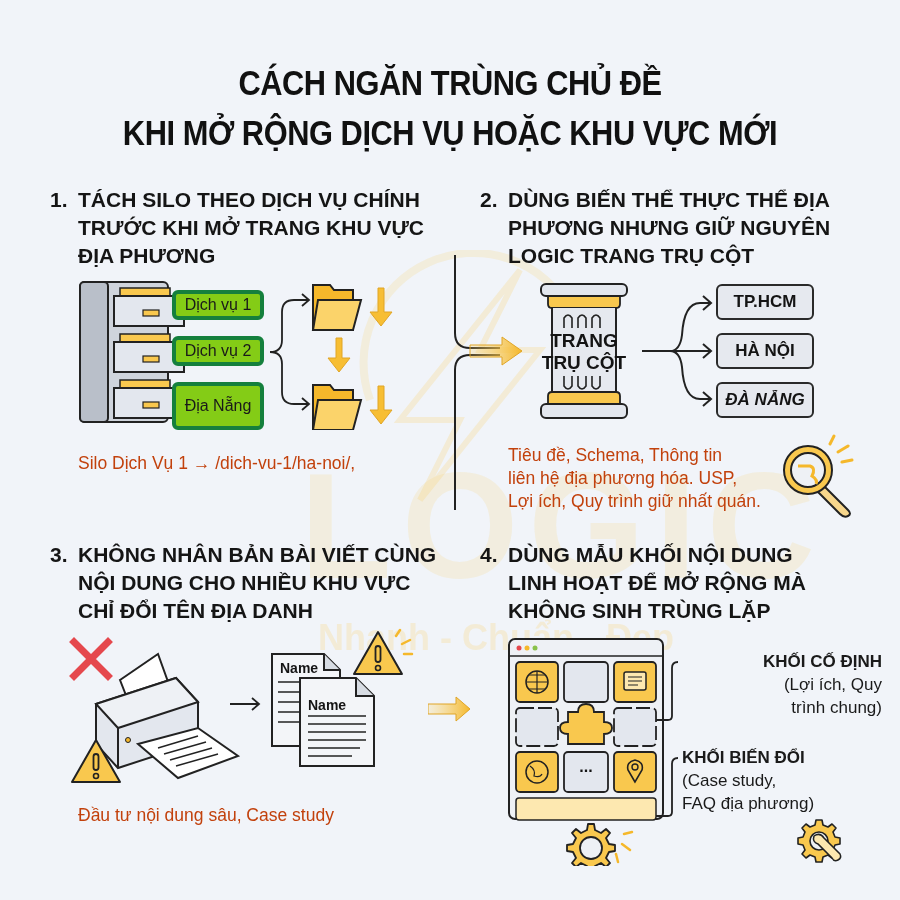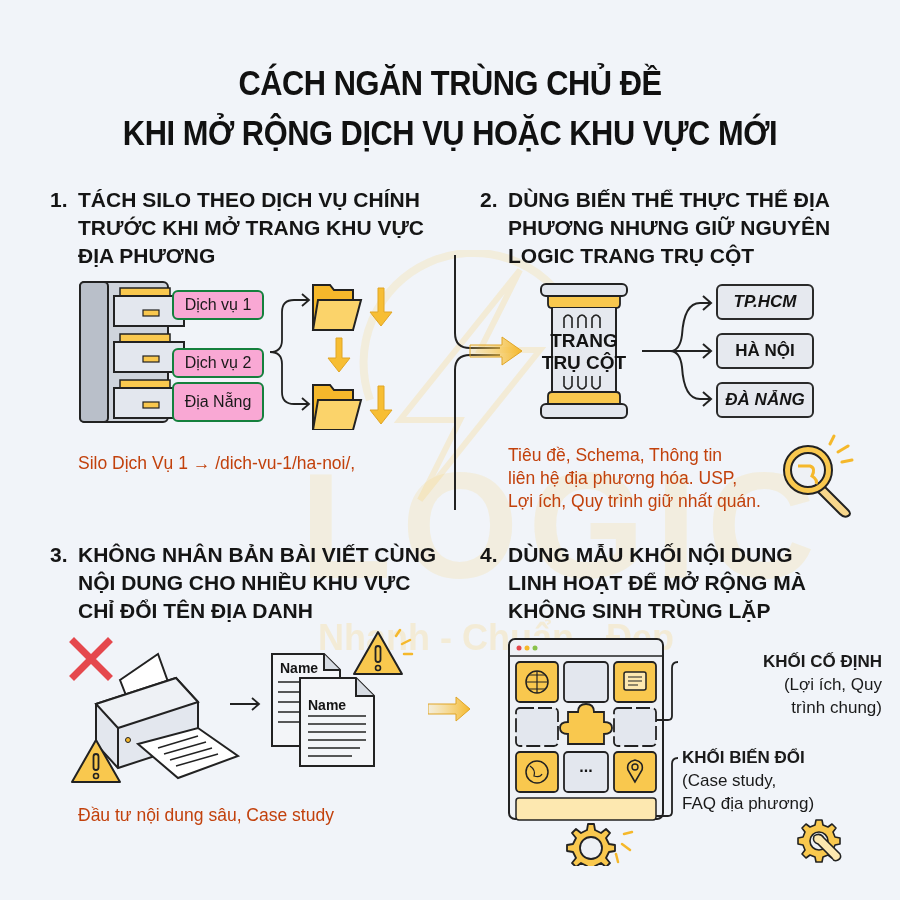--- a/index.html
+++ b/index.html
@@ -17,21 +17,21 @@
     letter-spacing: -0.5px; color: #111;
     transform: scaleX(0.88); transform-origin: center;
   }
   .sec-head {
     position: absolute; font-weight: 700; font-size: 21px; line-height: 28px; color: #151515;
   }
   .sec-head .num { position: absolute; left: 0; top: 0; }
   .sec-head .txt { display: block; padding-left: 28px; }
   .body-text { position: absolute; font-size: 17.5px; line-height: 23px; color: #c2410c; }
   .label-box {
-    position: absolute; background: #f9a8d4; border: 2px solid #15803d; border-radius: 6px;
+    position: absolute; background: #84cc16; border: 4px solid #15803d; border-radius: 6px;
     font-size: 16px; display: flex; align-items: center; justify-content: center; color: #1a1a1a;
   }
   .city-box {
     position: absolute; width: 98px; height: 36px; background: #e6e9ef; border: 2px solid #2a2a2a;
     border-radius: 6px; font-weight: 700; font-size: 17px; display:flex; align-items:center; justify-content:center;
   }
   .watermark { position:absolute; pointer-events:none; color: rgba(250, 205, 90, 0.16); font-weight:700; }
   .side-label { position:absolute; font-size: 17px; line-height: 23px; color:#1a1a1a; }
   .side-label b { font-weight: 700; display:block; }
 </style>
@@ -82,22 +82,22 @@
     <rect x="36" y="16" width="70" height="30" fill="#e3e7ee" stroke="#222" stroke-width="2"></rect>
     <rect x="65" y="30" width="16" height="6" fill="#f9c84e" stroke="#222" stroke-width="1.2"></rect>
   </g>
   <g transform="translate(0,92)">
     <rect x="42" y="8" width="50" height="16" fill="#f9c84e" stroke="#222" stroke-width="1.5"></rect>
     <rect x="36" y="16" width="70" height="30" fill="#e3e7ee" stroke="#222" stroke-width="2"></rect>
     <rect x="65" y="30" width="16" height="6" fill="#f9c84e" stroke="#222" stroke-width="1.2"></rect>
   </g>
 </svg>
 <div class="label-box" style="left:172px; top:290px; width:92px; height:30px;">Dịch vụ 1</div>
-<div class="label-box" style="left:172px; top:336px; width:92px; height:30px;margin-top:12px;">Dịch vụ 2</div>
-<div class="label-box" style="left:172px; top:382px; width:92px; height:40px;">Địa Nẵng</div>
+<div class="label-box" style="left:172px; top:336px; width:92px; height:30px;">Dịch vụ 2</div>
+<div class="label-box" style="left:172px; top:382px; width:92px; height:48px;">Địa Nẵng</div>
 
 <svg class="abs" style="left:268px; top:280px;" width="140" height="150">
   <path d="M2 72 Q14 72 14 60 L14 32 Q14 20 26 20 L40 20" fill="none" stroke="#222" stroke-width="1.8"></path>
   <path d="M34 14 L41 20 L34 26" fill="none" stroke="#222" stroke-width="1.8"></path>
   <path d="M2 72 Q14 72 14 84 L14 112 Q14 124 26 124 L40 124" fill="none" stroke="#222" stroke-width="1.8"></path>
   <path d="M34 118 L41 124 L34 130" fill="none" stroke="#222" stroke-width="1.8"></path>
   <g>
     <path d="M45 5 L62 5 L66 10 L85 10 L85 50 L45 50 Z" fill="#f5b82b" stroke="#222" stroke-width="2"></path>
     <path d="M50 20 L93 20 L85 50 L45 50 Z" fill="#fbd36a" stroke="#222" stroke-width="2"></path>
   </g>
@@ -147,21 +147,21 @@
 
 <svg class="abs" style="left:640px; top:285px;" width="80" height="135">
   <path d="M2 66 L30 66" fill="none" stroke="#222" stroke-width="2"></path>
   <path d="M30 66 Q40 66 42 50 Q44 18 60 18 L70 18" fill="none" stroke="#222" stroke-width="2"></path>
   <path d="M63 11 L71 18 L63 25" fill="none" stroke="#222" stroke-width="2"></path>
   <path d="M30 66 L70 66" fill="none" stroke="#222" stroke-width="2"></path>
   <path d="M63 59 L71 66 L63 73" fill="none" stroke="#222" stroke-width="2"></path>
   <path d="M30 66 Q40 66 42 82 Q44 114 60 114 L70 114" fill="none" stroke="#222" stroke-width="2"></path>
   <path d="M63 107 L71 114 L63 121" fill="none" stroke="#222" stroke-width="2"></path>
 </svg>
-<div class="city-box" style="left:716px; top:284px;font-style:italic;">TP.HCM</div>
+<div class="city-box" style="left:716px; top:284px;">TP.HCM</div>
 <div class="city-box" style="left:716px; top:333px;">HÀ NỘI</div>
 <div class="city-box" style="left:716px; top:382px;font-style:italic;">ĐÀ NẴNG</div>
 
 <div class="body-text" style="left:508px; top:444px; width:300px;">
   <div>Tiêu đề, Schema, Thông tin</div>
   <div>liên hệ địa phương hóa. USP,</div>
   <div>Lợi ích, Quy trình giữ nhất quán.</div>
 </div>
 
 <svg class="abs" style="left:778px; top:432px;" width="90" height="90">

